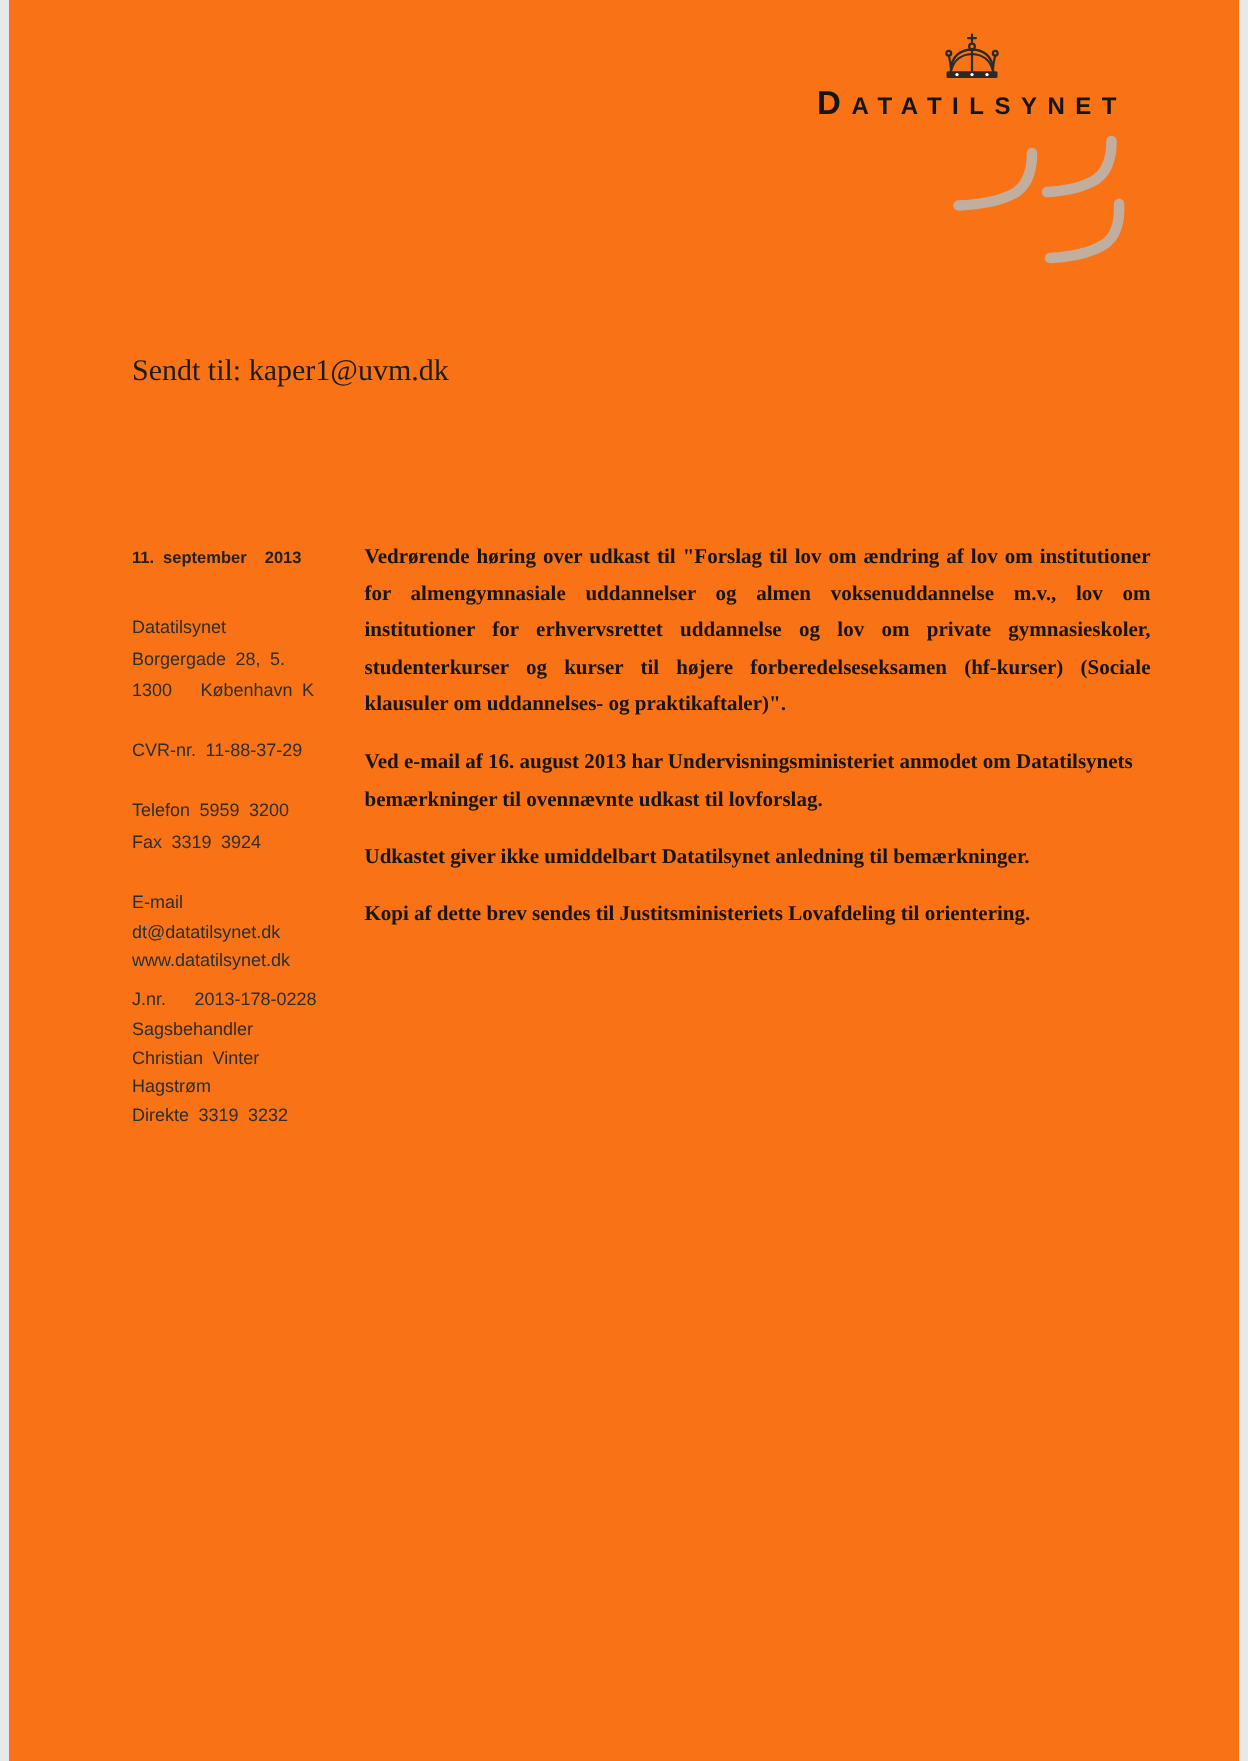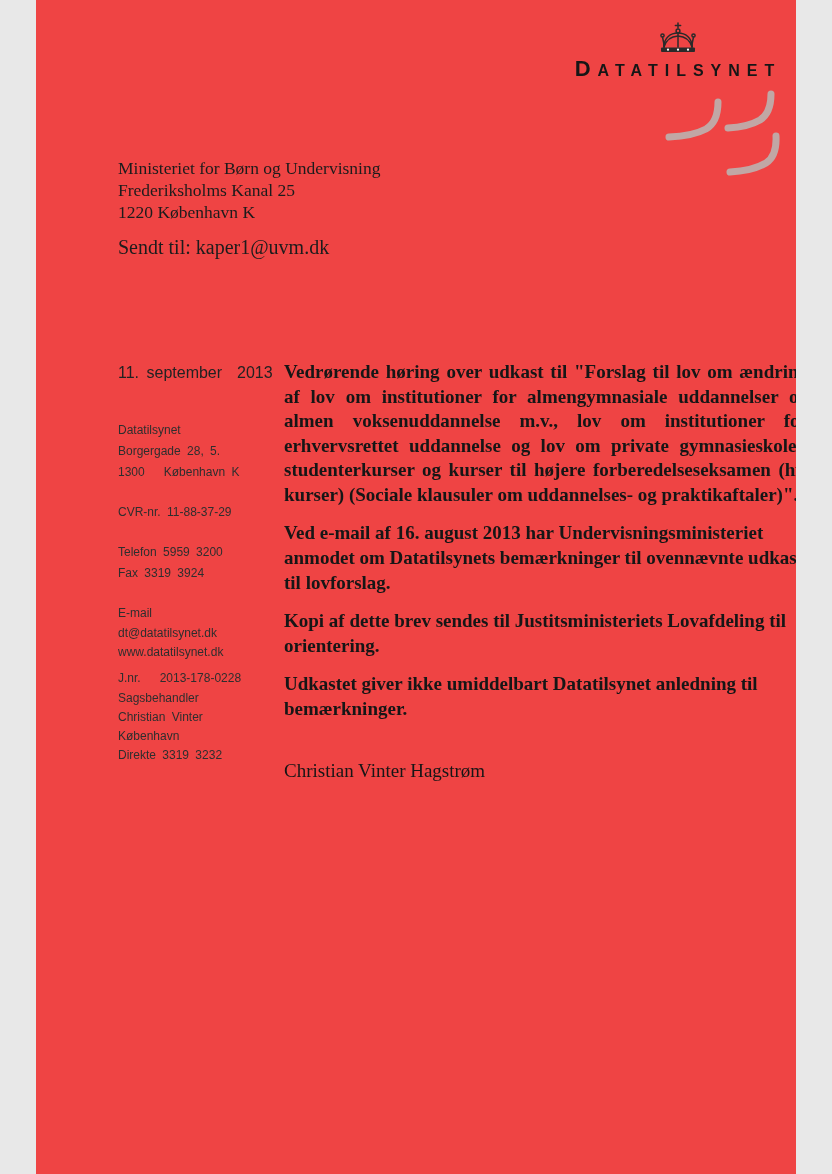--- a/index.html
+++ b/index.html
@@ -2,24 +2,24 @@
 <html lang="da"><head>
 <meta charset="utf-8">
 <style>
   html, body { margin: 0; padding: 0; }
   body {
     background: #e8e8e8;
     font-family: "Liberation Serif", serif;
   }
   .page {
     position: relative;
-    width: 760px;
+    width: 820px;
     height: 1174px;
     margin: 0 auto;
-    background: #ef4444;
+    background: #f97316;
     color: #1b1b1b;
     overflow: hidden;
   }
 
   
   .logo {
     position: absolute;
     top: 22px;
     left: 524px;
     width: 236px;
@@ -70,39 +70,38 @@
     top: 362px;
     width: 152px;
     font-family: "Liberation Sans", sans-serif;
     font-size: 12px;
     line-height: 21px;
     color: #2e2e2e;
     word-spacing: 3px;
   }
   .sb-line { white-space: pre; }
   .sb-date {
-    font-weight: normal;
-    font-size: 16px;
+    font-weight: bold;
+    font-size: 11px;
     color: #222;
-    margin-bottom: 37px;
+    margin-bottom: 25px;
   }
   .gap-md { margin-top: 19px; }
   .gap-sm { margin-top: 6px; }
   .sb-tight { line-height: 19px; }
 
   
   .main {
     position: absolute;
     left: 237px;
     top: 360px;
     width: 524px;
-    font-size: 19px;
+    font-size: 14px;
     line-height: 25px;
     color: #161616;
-    margin-left: 11px;
   }
   .subject {
     font-weight: bold;
     text-align: justify;
     line-height: 24.5px;
     margin: 0 0 13px 0;
   }
   .para { margin: 0 0 13px 0; font-weight: bold; }
   .closing { margin: 23px 0 0 0; }
   .signature { margin: 37px 0 0 0; }
@@ -137,25 +136,20 @@
   </div>
 
   <svg class="pen-marks" viewBox="0 0 145 100" aria-hidden="true">
     <g fill="none" stroke="#b9b9b7" stroke-width="7" stroke-linecap="round" opacity="0.85">
       <path d="M68 18 q 0 20 -12 27 q -13 7 -37 8"></path>
       <path d="M121 10 q 0 19 -11 26 q -12 7 -32 8"></path>
       <path d="M126 52 q 1 20 -10 27 q -13 8 -36 9"></path>
     </g>
   </svg>
 
-  <div class="recipient">
-    <div>Ministeriet for Børn og Undervisning</div>
-    <div>Frederiksholms Kanal 25</div>
-    <div>1220 København K</div>
-  </div>
   <div class="sent-to">Sendt til: kaper1@uvm.dk</div>
 
   <div class="sidebar">
     <div class="sb-line sb-date">11. september  2013</div>
 
     <div class="sb-line">Datatilsynet</div>
     <div class="sb-line">Borgergade 28, 5.</div>
     <div class="sb-line">1300   København K</div>
 
     <div class="sb-line gap-md">CVR-nr. 11-88-37-29</div>
@@ -163,25 +157,24 @@
     <div class="sb-line gap-md">Telefon 5959 3200</div>
     <div class="sb-line">Fax 3319 3924</div>
 
     <div class="sb-line gap-md">E-mail</div>
     <div class="sb-line sb-tight">dt@datatilsynet.dk</div>
     <div class="sb-line sb-tight">www.datatilsynet.dk</div>
 
     <div class="sb-line gap-sm">J.nr.   2013-178-0228</div>
     <div class="sb-line sb-tight">Sagsbehandler</div>
     <div class="sb-line sb-tight">Christian Vinter</div>
-    <div class="sb-line sb-tight">København</div>
+    <div class="sb-line sb-tight">Hagstrøm</div>
     <div class="sb-line sb-tight">Direkte 3319 3232</div>
   </div>
 
   <div class="main">
     <p class="subject">Vedrørende høring over udkast til "Forslag til lov om ændring af lov om institutioner for almengymnasiale uddannelser og almen voksenuddannelse m.v., lov om institutioner for erhvervsrettet uddannelse og lov om private gymnasieskoler, studenterkurser og kurser til højere forberedelseseksamen (hf-kurser) (Sociale klausuler om uddannelses- og praktikaftaler)".</p>
     <p class="para">Ved e-mail af 16. august 2013 har Undervisningsministeriet anmodet om Datatilsynets bemærkninger til ovennævnte udkast til lovforslag.</p>
+    <p class="para">Udkastet giver ikke umiddelbart Datatilsynet anledning til bemærkninger.</p>
     <p class="para">Kopi af dette brev sendes til Justitsministeriets Lovafdeling til orientering.</p>
-    <p class="para">Udkastet giver ikke umiddelbart Datatilsynet anledning til bemærkninger.</p>
-    <p class="signature">Christian Vinter Hagstrøm</p>
   </div>
 
 </div>
 
 </body></html>

